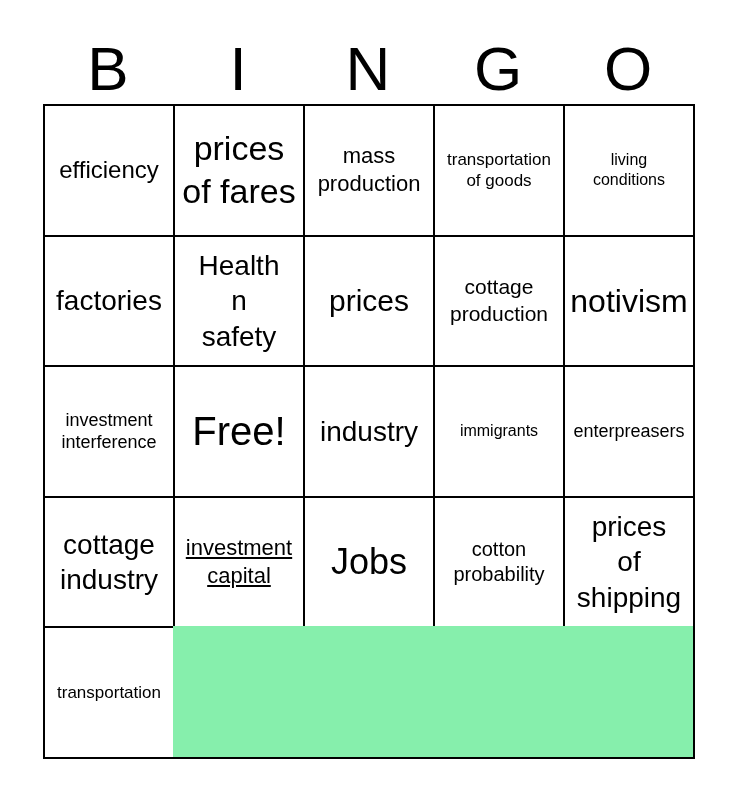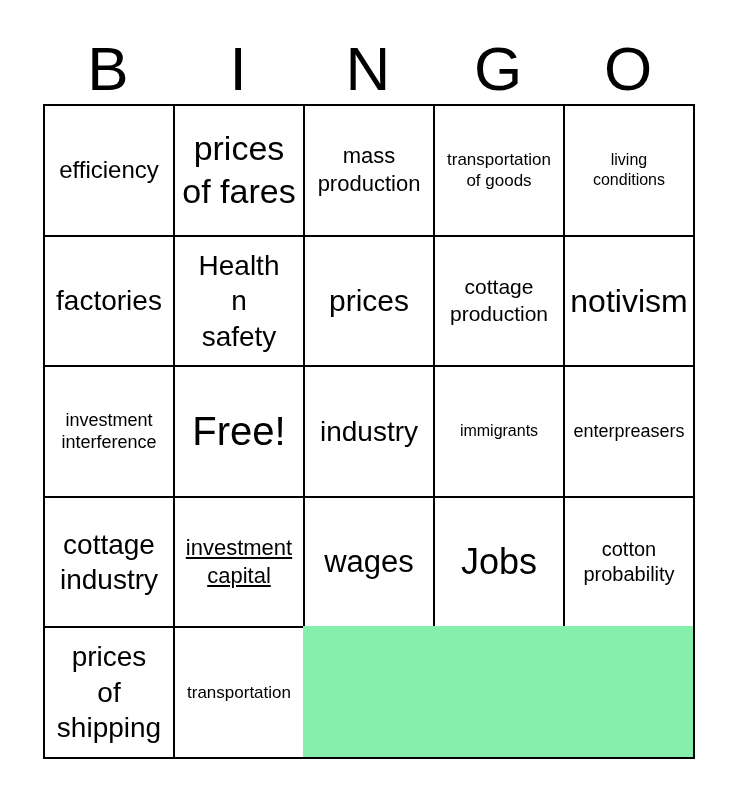--- a/index.html
+++ b/index.html
@@ -125,23 +125,20 @@
     </div>
     <div class="cell">
       <span class="cell-text" style="font-size: 28px;">cottage
 industry</span>
     </div>
     <div class="cell">
       <span class="cell-text" style="font-size: 22px; text-decoration: underline;">investment
 capital</span>
     </div>
     <div class="cell">
-      <span class="cell-text" style="font-size: 31px;">wages</span>
-    </div>
-    <div class="cell">
       <span class="cell-text" style="font-size: 36px;">Jobs</span>
     </div>
     <div class="cell">
       <span class="cell-text" style="font-size: 20px;">cotton
 probability</span>
     </div>
     <div class="cell">
       <span class="cell-text" style="font-size: 28px;">prices
 of
 shipping</span>

